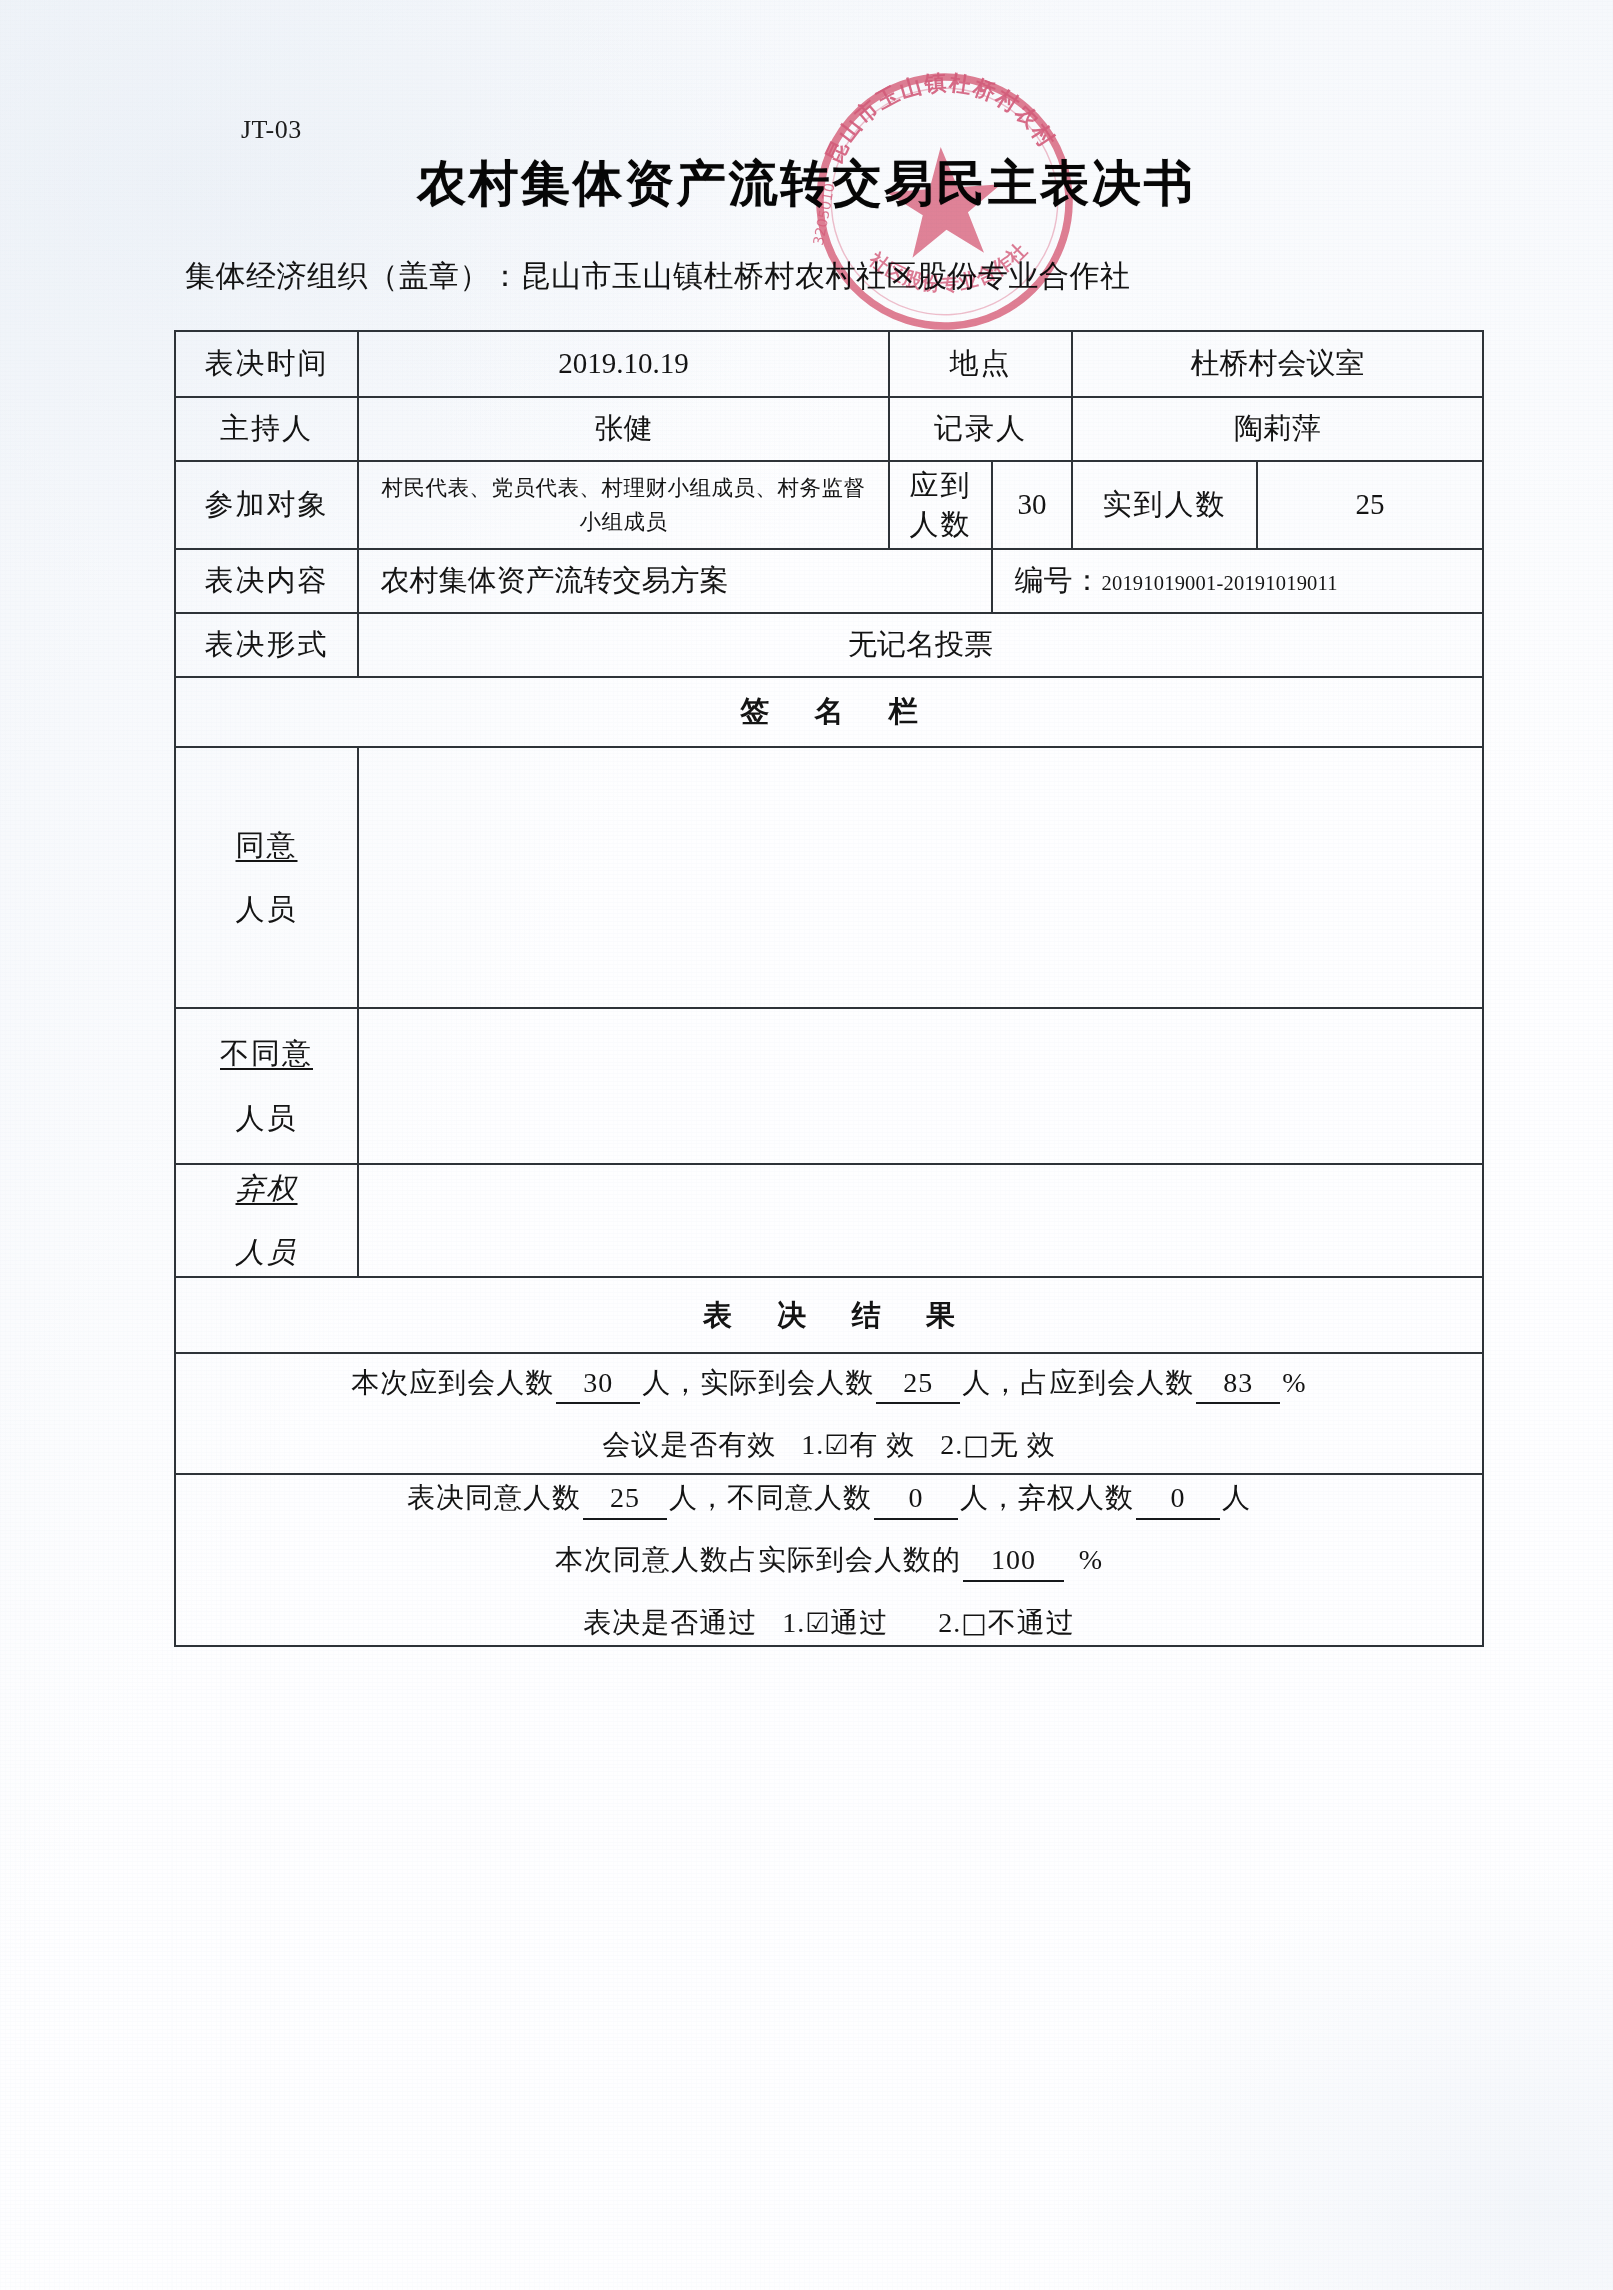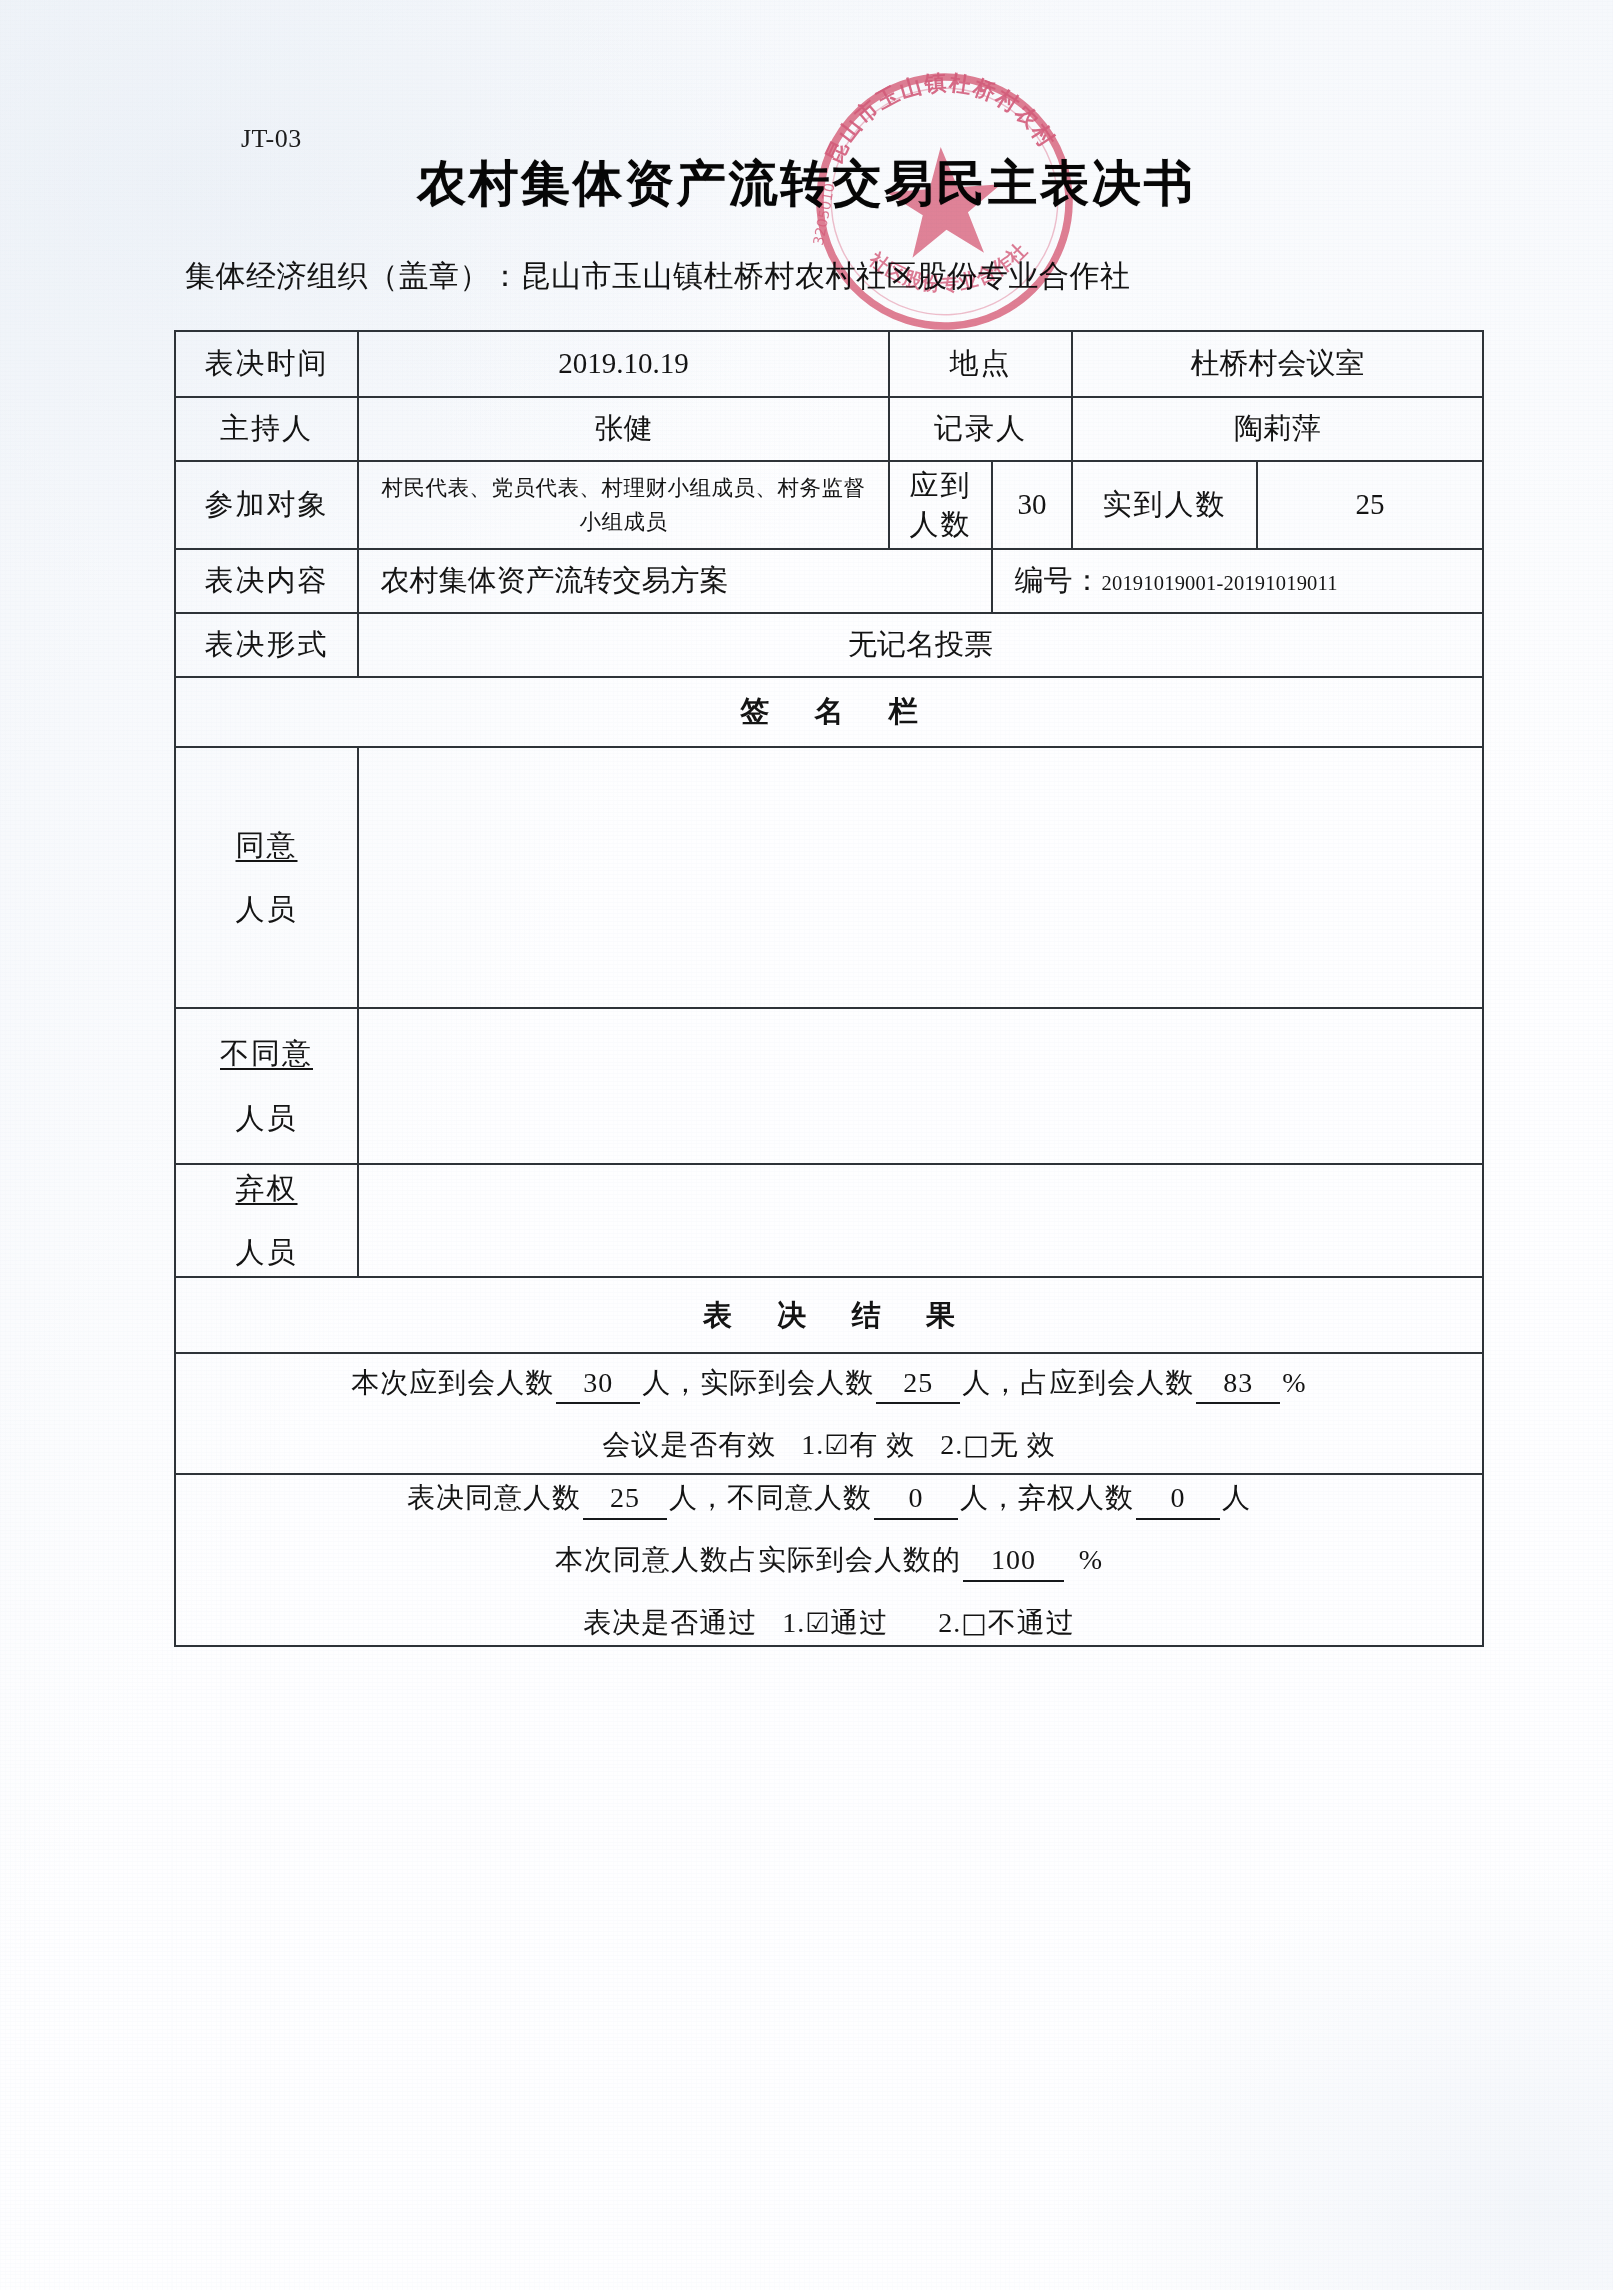--- a/index.html
+++ b/index.html
@@ -32,21 +32,21 @@
       repeating-linear-gradient(0deg, rgba(225,232,240,.22) 0px, rgba(225,232,240,.22) 1px, rgba(255,255,255,0) 1px, rgba(255,255,255,0) 3.9px),
       repeating-linear-gradient(90deg, rgba(228,234,242,.18) 0px, rgba(228,234,242,.18) 1px, rgba(255,255,255,0) 1px, rgba(255,255,255,0) 4.9px);
   }
 
   .page { position: absolute; inset: 0; }
 
   
   .form-code {
     position: absolute;
     left: 241px;
-    top: 124px;
+    top: 115px;
     font-size: 26px;
     letter-spacing: 0.5px;
     color: #1c1c1c;
     font-family: "Liberation Serif", serif;
   }
 
   .doc-title {
     position: absolute;
     left: 0; right: 0;
     top: 151px;
@@ -112,21 +112,21 @@
   .tbl td.leftpad { text-align: left; padding-left: 21.5px; }
 
   .r-time   td { height: 66px; }
   .r-host   td { height: 64px; }
   .r-attend td { height: 74px; }
   .r-cont   td { height: 64px; }
   .r-form   td { height: 64px; }
   .r-sign   td { height: 70px; }
   .r-agree  td { height: 261px; }
   .r-dis    td { height: 156px; }
-  .r-abs    td { height: 110px; }
+  .r-abs    td { height: 110px; font-style: italic; }
   .r-res    td { height: 76px; }
   .r-res1   td { height: 121px; }
   .r-res2   td { height: 159px; }
 
   .section-title {
     font-size: 32px;
     font-weight: bold;
     letter-spacing: 17.6px;
     text-indent: 17.6px;
     font-family: "DejaVu Sans", "Liberation Sans", sans-serif;

